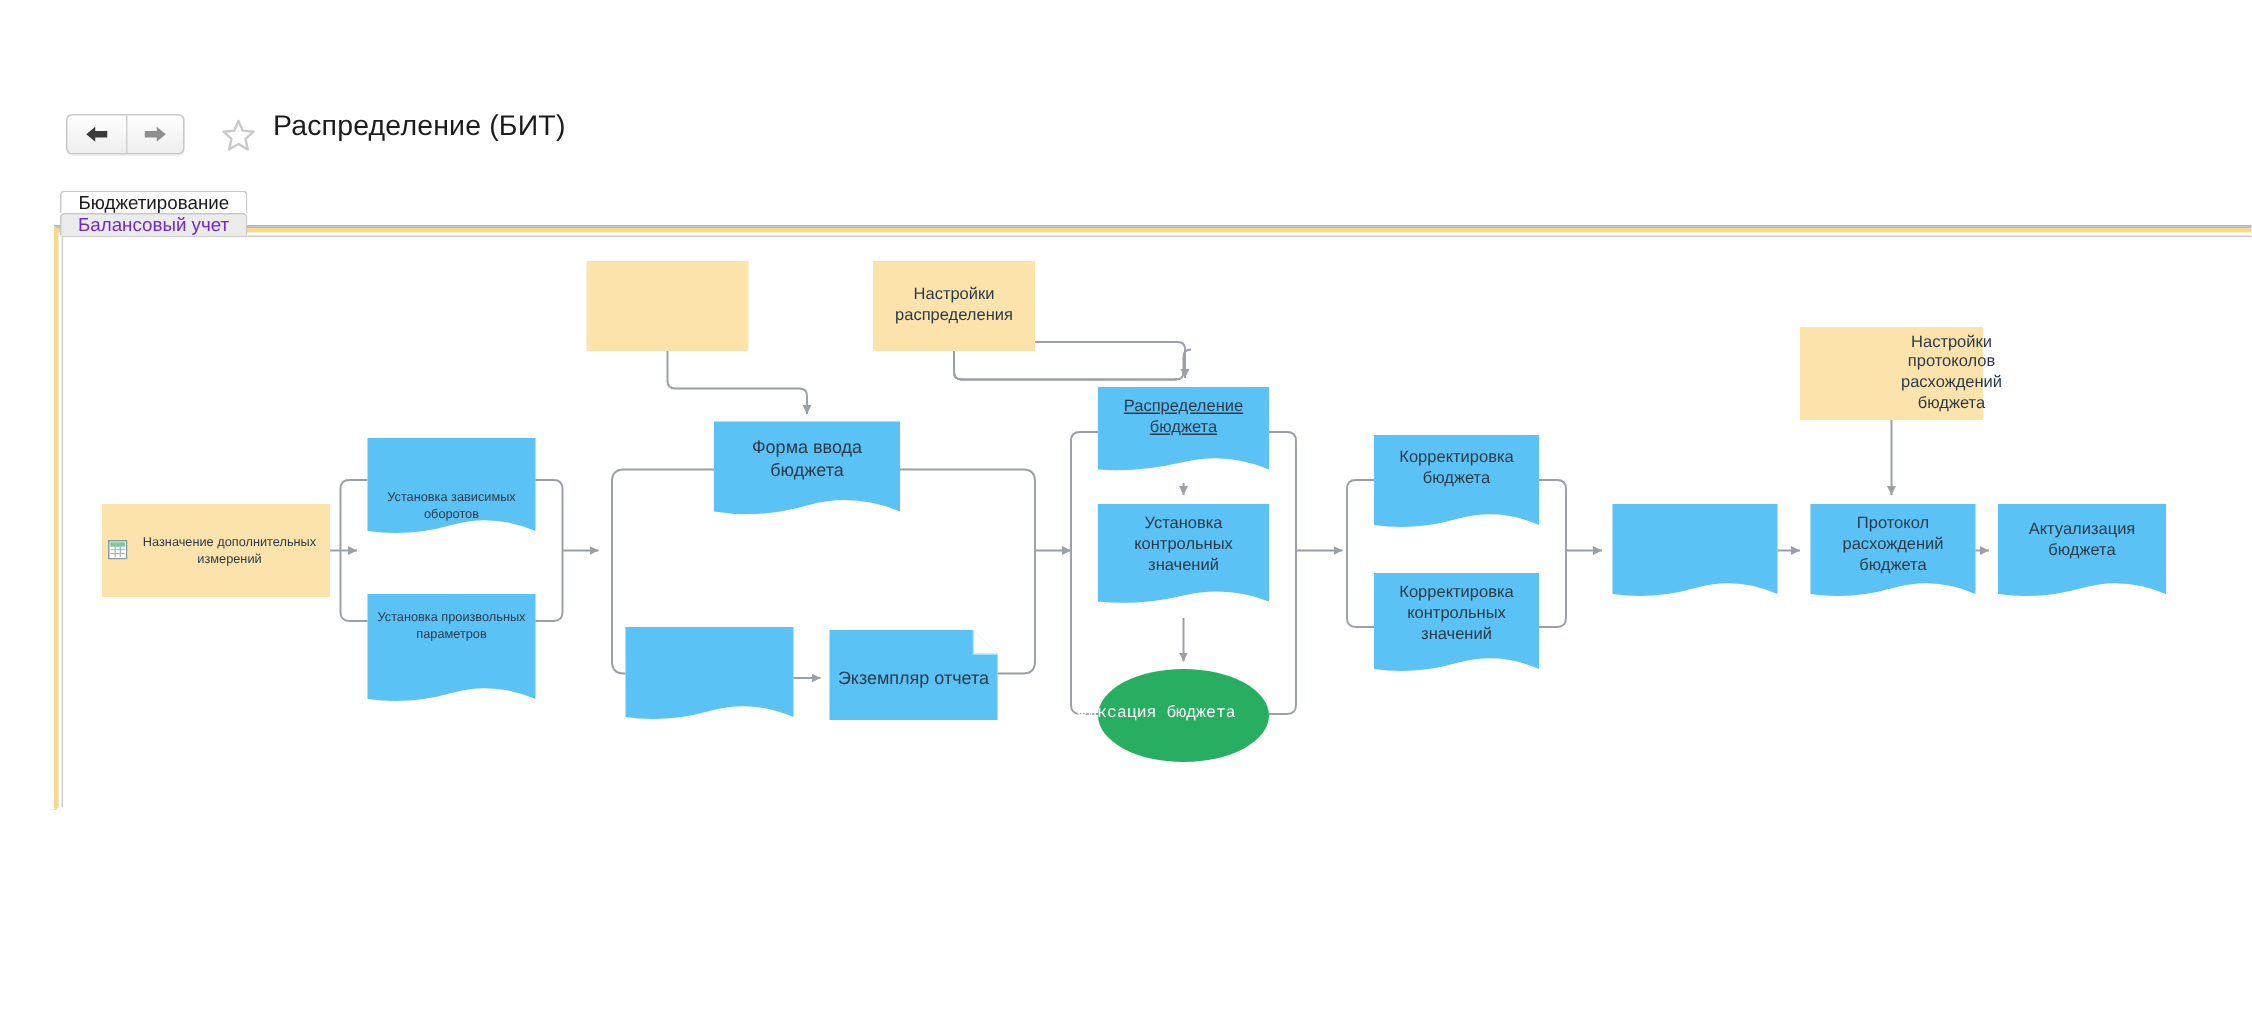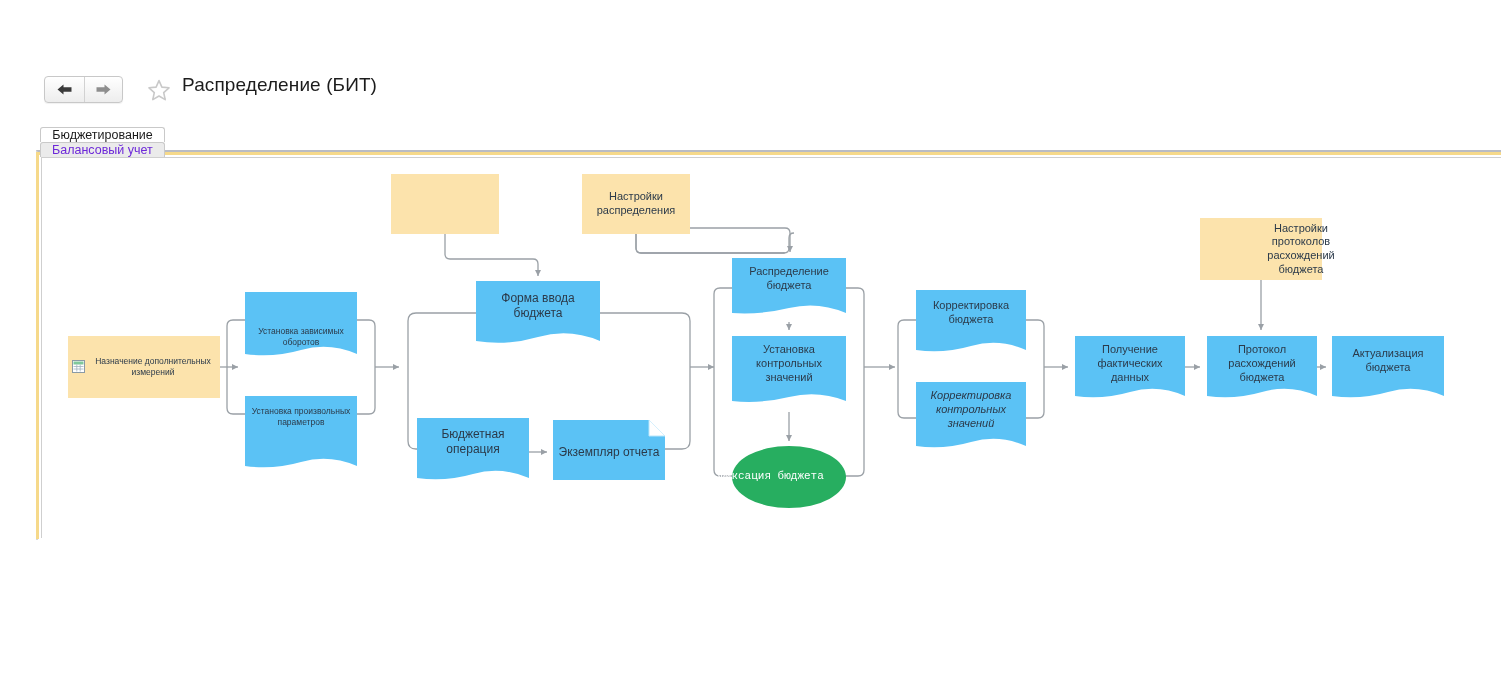--- a/index.html
+++ b/index.html
@@ -263,42 +263,40 @@
 
   <div class="nodehit" style="left:349px; top:16px;  width:108px; height:60px;"></div>
 
   <div class="nodehit" style="left:540px; top:16px;  width:108px; height:60px;"></div>
   <div class="nodelabel" style="left:540px; top:16px;  width:108px; height:60px; font-size:11px;">Настройки распределения</div>
 
   <div class="nodehit" style="left:434px; top:123px; width:124px; height:60px;"></div>
   <div class="nodelabel" style="left:434px; top:128px; width:124px; height:40px; font-size:12px;">Форма ввода бюджета</div>
 
   <div class="nodehit" style="left:375px; top:260px; width:112px; height:60px;"></div>
-  <div class="nodelabel" style="left:375px; top:264px; width:112px; height:40px; font-size:12px;">Бюджетная операция</div>
 
   <div class="nodehit" style="left:511px; top:262px; width:112px; height:60px;"></div>
   <div class="nodelabel" style="left:511px; top:274px; width:112px; height:40px; font-size:12px;">Экземпляр отчета</div>
 
   <div class="nodehit" style="left:690px; top:100px; width:114px; height:55px;"></div>
-  <div class="nodelabel" style="left:690px; top:103px; width:114px; height:36px; font-size:11px;">Распределение бюджета</div>
+  <div class="nodelabel" style="left:690px; top:103px; width:114px; height:36px; font-size:11px;text-decoration:underline;">Распределение бюджета</div>
 
   <div class="nodehit" style="left:690px; top:178px; width:114px; height:65px;"></div>
   <div class="nodelabel" style="left:690px; top:181px; width:114px; height:50px; font-size:11px;">Установка контрольных значений</div>
 
   <div class="nodehit" style="left:690px; top:288px; width:114px; height:62px; border-radius:50%;"></div>
   <div class="nodelabel" style="left:672px; top:298px; width:114px; height:42px; font-size:11px; color:#ffffff;font-family:Liberation Mono, monospace;">Фиксация бюджета</div>
 
   <div class="nodehit" style="left:874px; top:132px; width:110px; height:60px;"></div>
   <div class="nodelabel" style="left:874px; top:136px; width:110px; height:38px; font-size:11px;">Корректировка бюджета</div>
 
   <div class="nodehit" style="left:874px; top:224px; width:110px; height:64px;"></div>
-  <div class="nodelabel" style="left:874px; top:227px; width:110px; height:50px; font-size:11px;font-style:italic;">Корректировка контрольных значений</div>
+  <div class="nodelabel" style="left:874px; top:227px; width:110px; height:50px; font-size:11px;">Корректировка контрольных значений</div>
 
   <div class="nodehit" style="left:1033px; top:178px; width:110px; height:60px;"></div>
-  <div class="nodelabel" style="left:1033px; top:181px; width:110px; height:50px; font-size:11px;">Получение фактических данных</div>
 
   <div class="nodehit" style="left:1158px; top:60px;  width:122px; height:62px;"></div>
   <div class="nodelabel" style="left:1158px; top:60px;  width:122px; height:62px; font-size:11px;margin-left:40px;">Настройки протоколов расхождений бюджета</div>
 
   <div class="nodehit" style="left:1165px; top:178px; width:110px; height:60px;"></div>
   <div class="nodelabel" style="left:1165px; top:181px; width:110px; height:50px; font-size:11px;">Протокол расхождений бюджета</div>
 
   <div class="nodehit" style="left:1290px; top:178px; width:112px; height:60px;"></div>
   <div class="nodelabel" style="left:1290px; top:183px; width:112px; height:40px; font-size:11px;">Актуализация бюджета</div>
 </div>

